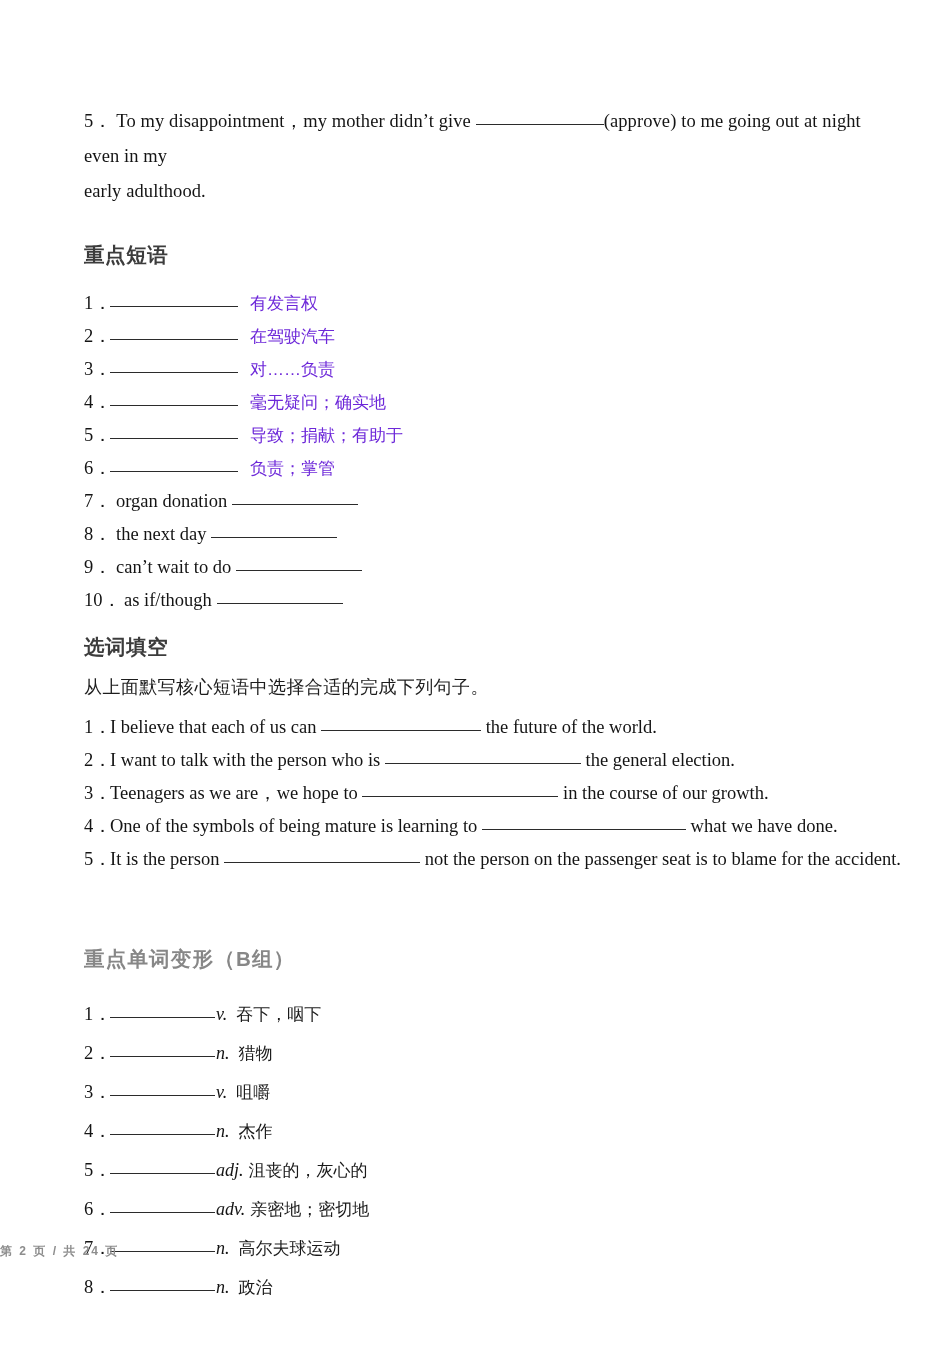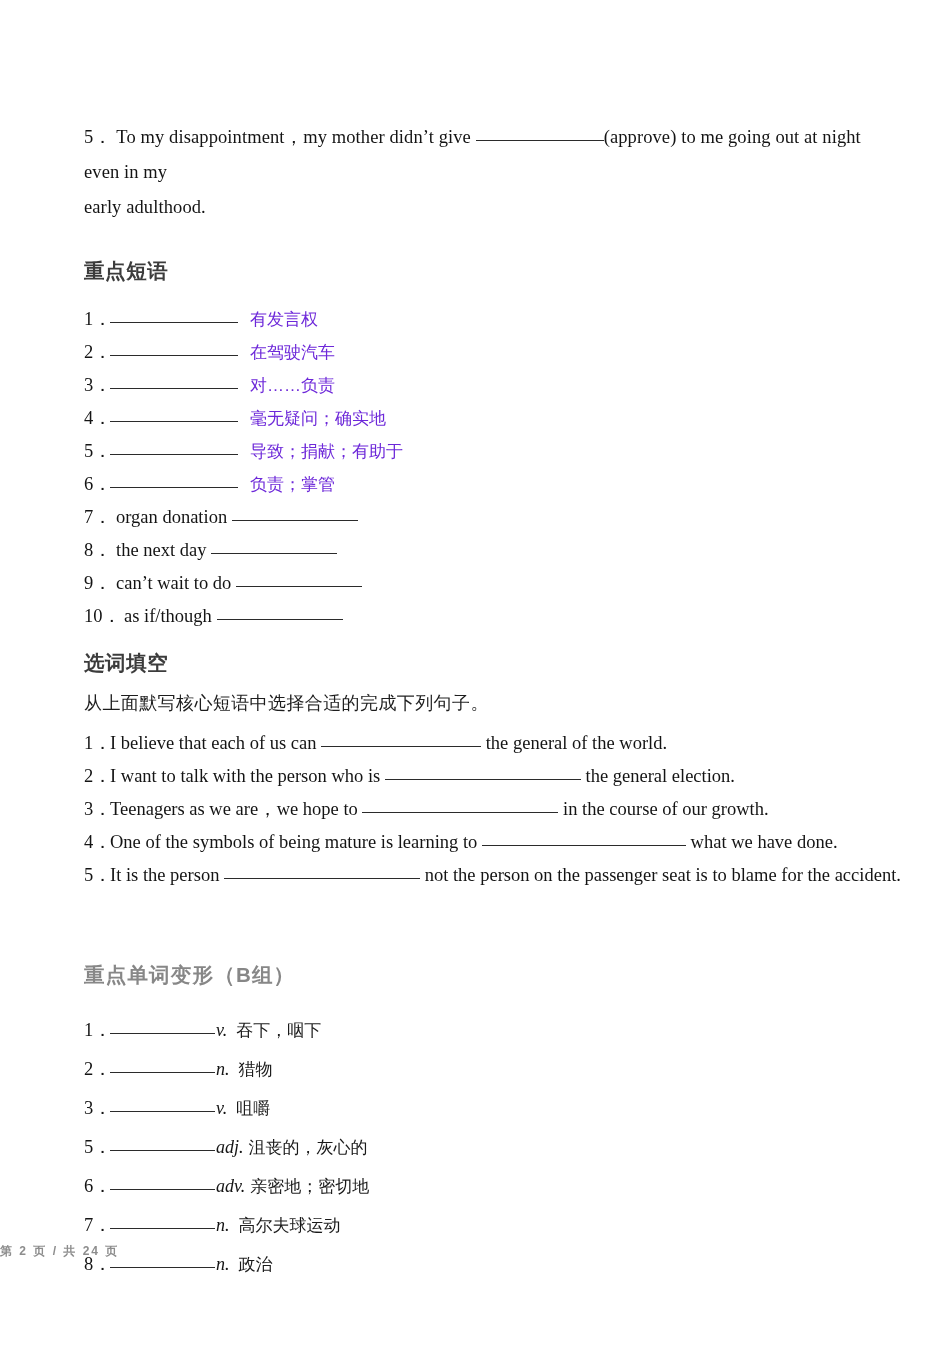--- a/index.html
+++ b/index.html
@@ -14,21 +14,21 @@
     font-family: "Liberation Serif", "DejaVu Serif", serif;
     color: #1a1a1a;
     overflow: hidden;
   }
   .page {
     position: absolute;
     left: 0; top: 0;
     width: 952px;
     height: 1347px;
     box-sizing: border-box;
-    padding: 16px 84px;
+    padding: 0 84px;
   }
 
   
   .q-line {
     font-size: 18.5px;
     line-height: 34px;
     color: #141414;
     letter-spacing: 0.1px;
   }
 
@@ -203,21 +203,21 @@
     </div>
 
   </div>
 
   <div class="sec-head head-cloze">选词填空</div>
   <div class="cloze-instr">从上面默写核心短语中选择合适的完成下列句子。</div>
 
   <div class="cloze-list">
 
     <div class="cloze-row">
-      <span class="num">1．</span><span>I believe that each of us can</span> <span class="blank b-s1"></span> <span>the general of the world.</span>
+      <span class="num">1．</span><span>I believe that each of us can</span> <span class="blank b-s1"></span> <span>the future of the world.</span>
     </div>
 
     <div class="cloze-row">
       <span class="num">2．</span><span>I want to talk with the person who is</span> <span class="blank b-s2"></span> <span>the general election.</span>
     </div>
 
     <div class="cloze-row">
       <span class="num">3．</span><span>Teenagers as we are，we hope to</span> <span class="blank b-s3"></span> <span>in the course of our growth.</span>
     </div>
 
@@ -240,20 +240,23 @@
     </div>
 
     <div class="word-row">
       <span class="num">2．</span><span class="blank b-word"></span><span class="pos">n.</span><span class="cn gap">猎物</span>
     </div>
 
     <div class="word-row">
       <span class="num">3．</span><span class="blank b-word"></span><span class="pos">v.</span><span class="cn gap">咀嚼</span>
     </div>
 
+    <div class="word-row">
+      <span class="num">4．</span><span class="blank b-word"></span><span class="pos">n.</span><span class="cn gap">杰作</span>
+    </div>
 
     <div class="word-row">
       <span class="num">5．</span><span class="blank b-word"></span><span class="pos">adj.</span><span class="cn">沮丧的，灰心的</span>
     </div>
 
     <div class="word-row">
       <span class="num">6．</span><span class="blank b-word"></span><span class="pos">adv.</span><span class="cn">亲密地；密切地</span>
     </div>
 
     <div class="word-row">

